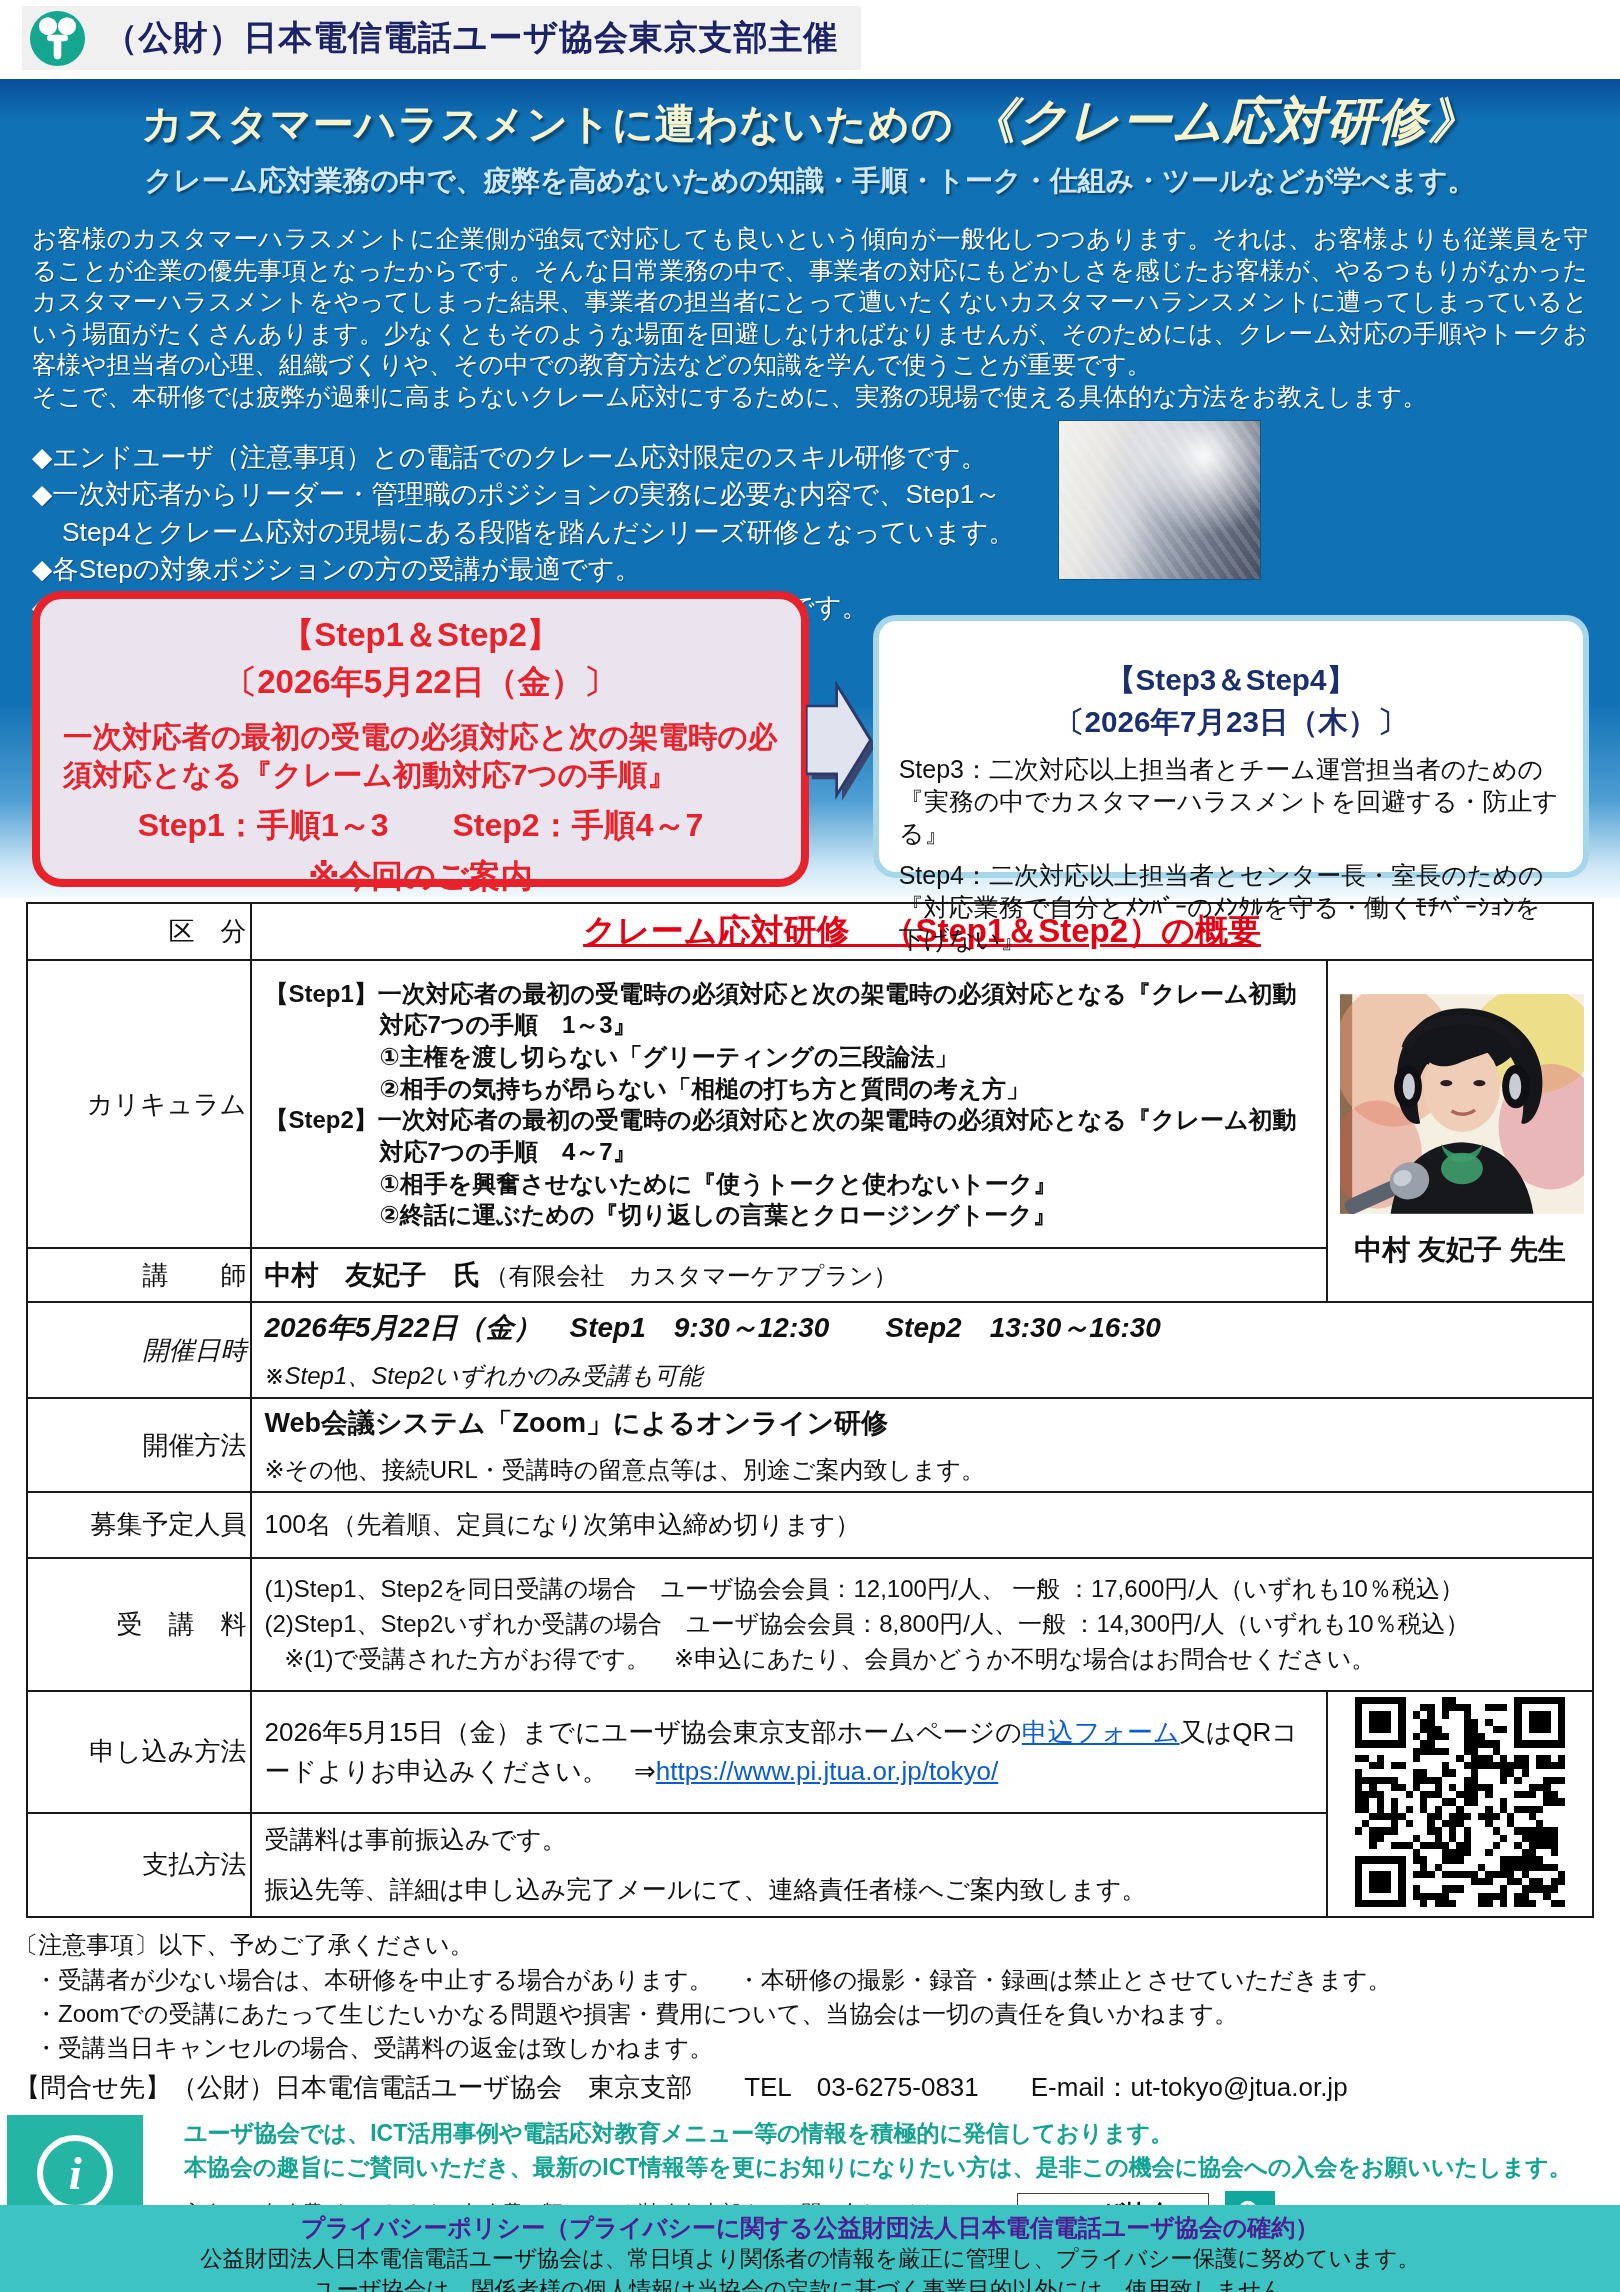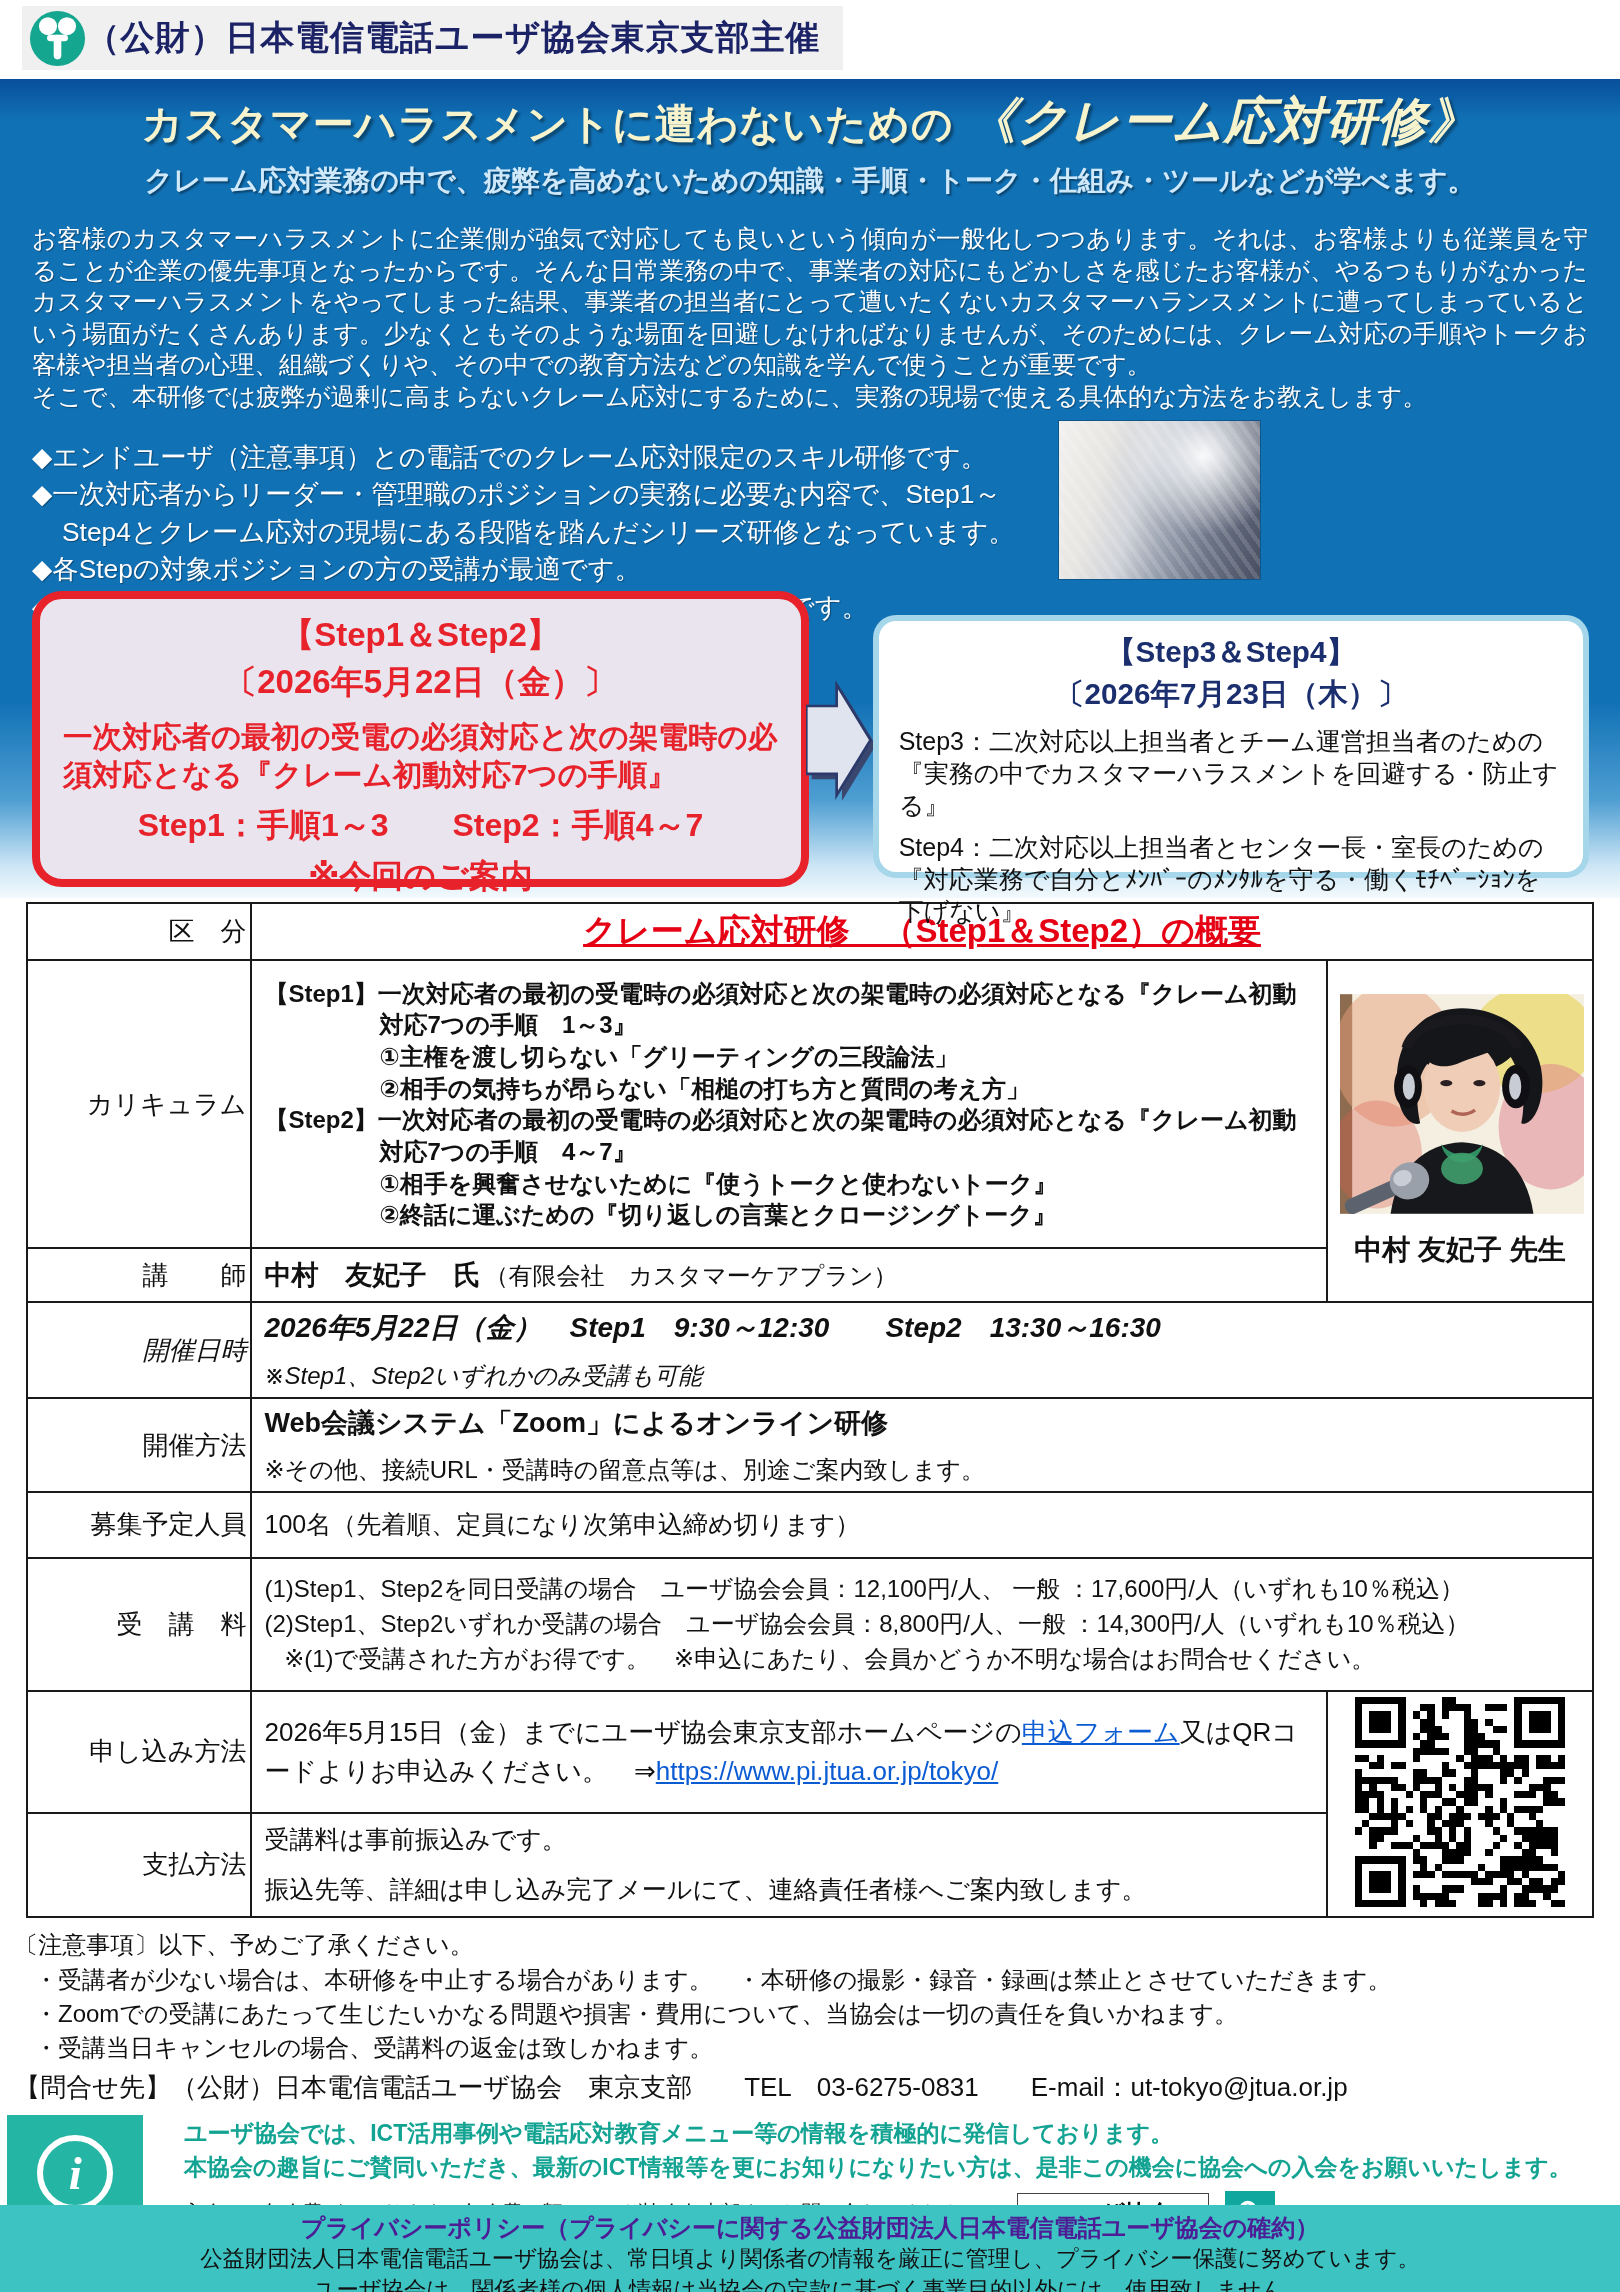--- a/index.html
+++ b/index.html
@@ -2,21 +2,21 @@
 <html lang="ja" style="font-size:14.3px"><head>
 <meta charset="utf-8">
 <style>
   html,body{margin:0;padding:0;}
   .page{
     width:1620px;height:2293px;position:relative;background:#fff;overflow:hidden;
     font-family:"Liberation Sans","DejaVu Sans",sans-serif;color:#111;
   }
   
   .top-band{height:79px;background:#fff;padding:6.3px 0 0 21.5px;box-sizing:border-box;}
-  .org-badge{display:inline-flex;align-items:center;gap:0;background:#f0f0f0;padding:3.6px 23px 3.6px 7.2px;}
+  .org-badge{display:inline-flex;align-items:center;gap:18px;background:#f0f0f0;padding:3.6px 23px 3.6px 7.2px;}
   .org-badge .logo{width:57px;height:57px;flex:0 0 auto;}
   .org-badge .org-text{font-size:34px;font-weight:bold;color:#1b2366;letter-spacing:0.9px;}
   
   .hero{position:relative;height:819px;color:#fff;
     background:linear-gradient(180deg,#084f9a 0%,#1171b5 5%,#1171b5 76%,#4e9ed2 88%,#cbe5f5 96%,#f3fafd 100%);}
   .hero-title{padding-top:9px;text-align:center;font-weight:bold;color:#f7f3cd;
     font-size:41px;letter-spacing:0.9px;text-shadow:2.7px 2.7px 2.7px rgba(0,0,0,.4);}
   .hero-title .emph{font-style:italic;font-size:50px;}
   .hero-subtitle{text-align:center;font-weight:bold;color:#cfe9fa;font-size:28px;margin-top:7.2px;
     text-shadow:1.8px 1.8px 1.8px rgba(0,0,0,.4);}
@@ -36,21 +36,21 @@
     background:#e9e4ee;border:8px solid #e8222b;border-radius:30px;color:#e8222b;text-align:center;
     text-shadow:none;}
   .red-box .bx-title{font-size:33px;font-weight:bold;margin-top:14.3px;}
   .red-box .bx-date{font-size:33px;font-weight:bold;margin-top:1.8px;}
   .red-box .bx-desc{font-size:29.6px;font-weight:bold;margin:12.5px 23px 0 23px;text-align:left;line-height:1.3;}
   .red-box .bx-steps{font-size:32px;font-weight:bold;margin-top:9px;}
   .red-box .bx-note{font-size:32px;font-weight:bold;margin-top:7.2px;}
   .arrow-wrap{position:absolute;left:806px;top:602px;}
   .blue-box{position:absolute;left:873px;top:536px;width:716px;height:263px;box-sizing:border-box;
     background:#fff;border:6.3px solid #a5d6ea;border-radius:23px;color:#111;padding:10.7px 19.7px;text-shadow:none;}
-  .blue-box .bx-title{font-size:29.6px;font-weight:bold;color:#1b2f6e;text-align:center;}
+  .blue-box .bx-title{font-size:29.6px;font-weight:bold;color:#1b2f6e;text-align:center;margin-top:28px;}
   .blue-box .bx-date{font-size:29.6px;font-weight:bold;color:#1b2f6e;text-align:center;margin-top:1.8px;}
   .blue-box .bx-step{font-size:25px;margin-top:10.7px;line-height:1.27;color:#111;}
   
   .main-table{border-collapse:collapse;table-layout:fixed;width:1566px;margin:3.6px auto 0 auto;}
   .main-table td{border:2.7px solid #1a1a1a;vertical-align:middle;box-sizing:border-box;padding:5.4px 12.5px;}
   .main-table td.lbl{text-align:right;font-size:26px;padding:5.4px 3.6px;}
   .col1{width:224px;} .col2{width:1076px;} .col3{width:266px;}
   .overview-title{color:#e60013;font-size:33px;font-weight:bold;text-align:center;text-decoration:underline;}
   .curr{font-size:24px;font-weight:bold;line-height:1.32;}
   .curr .t{padding-left:115px;text-indent:-115px;}

